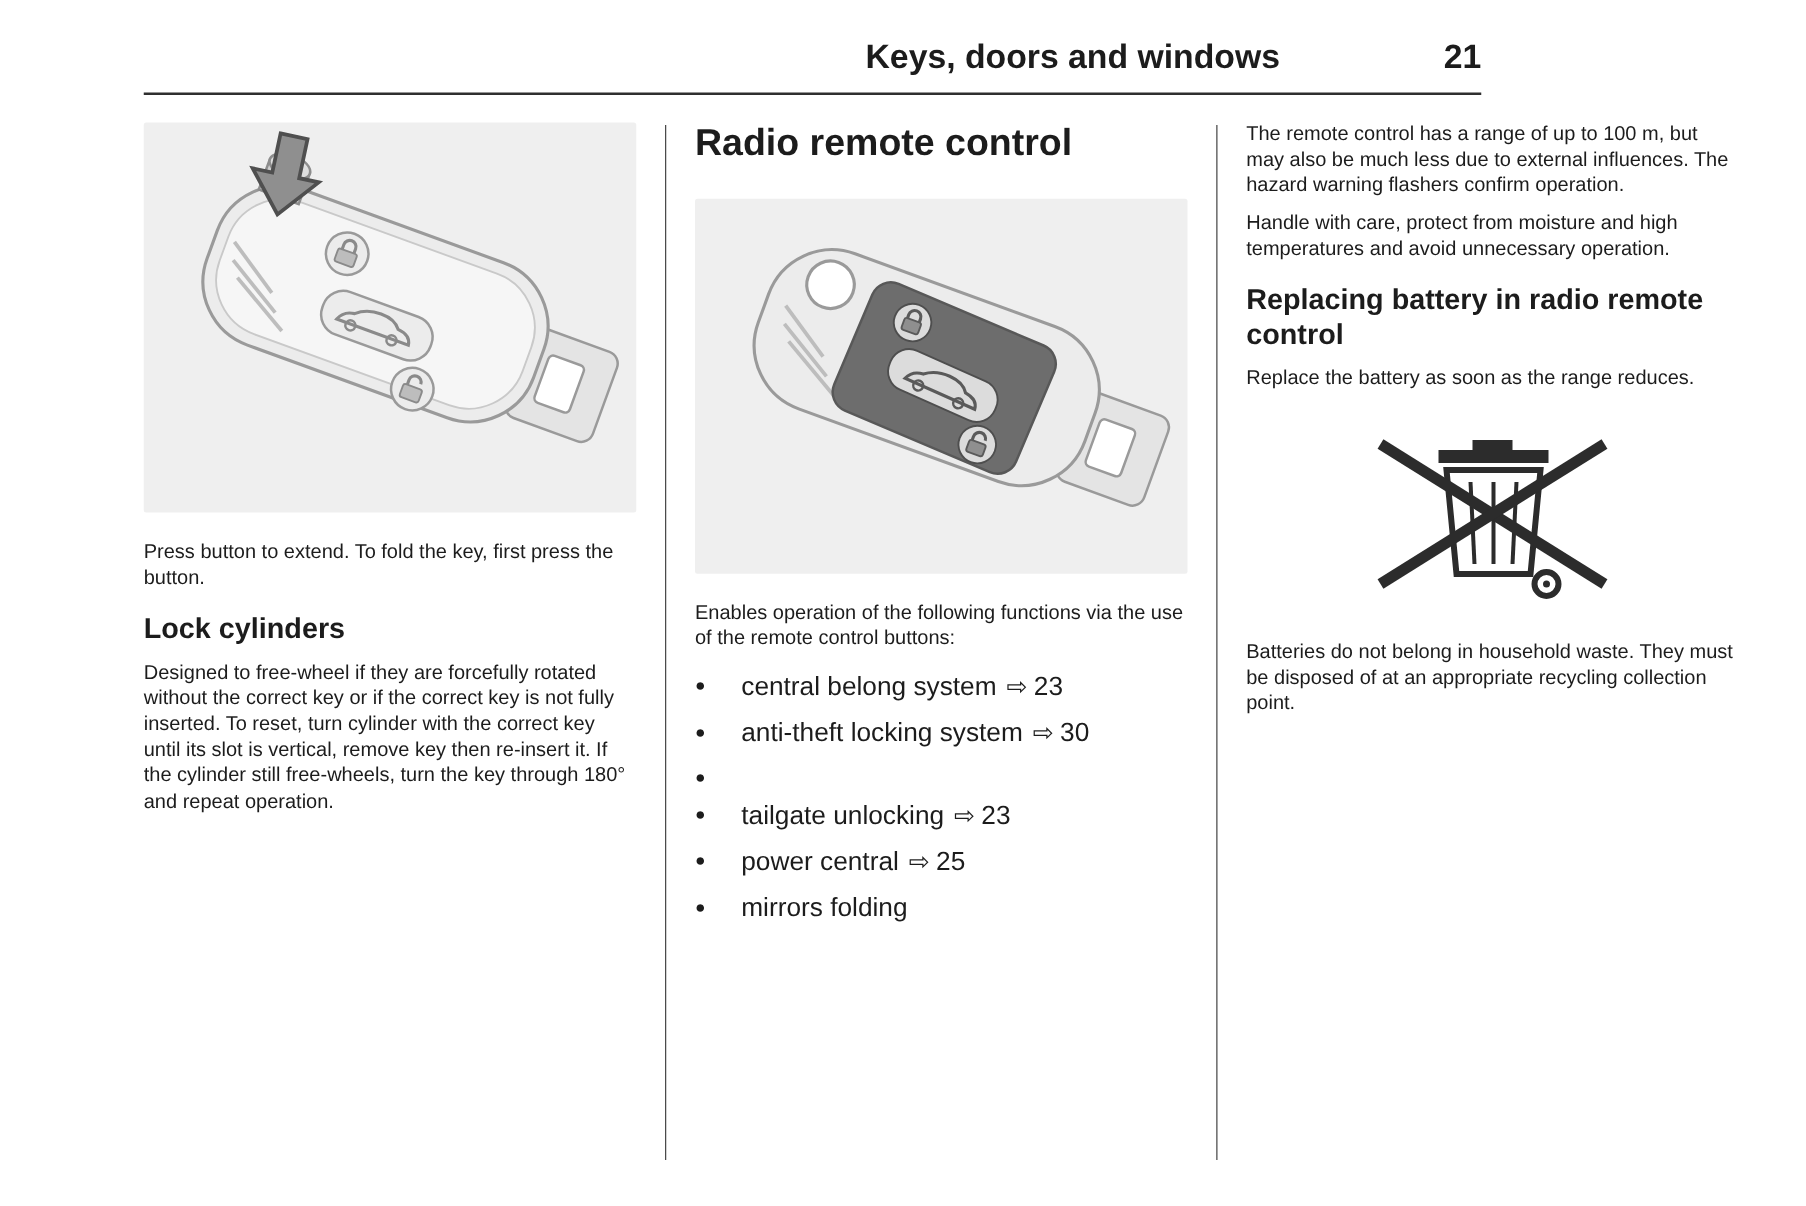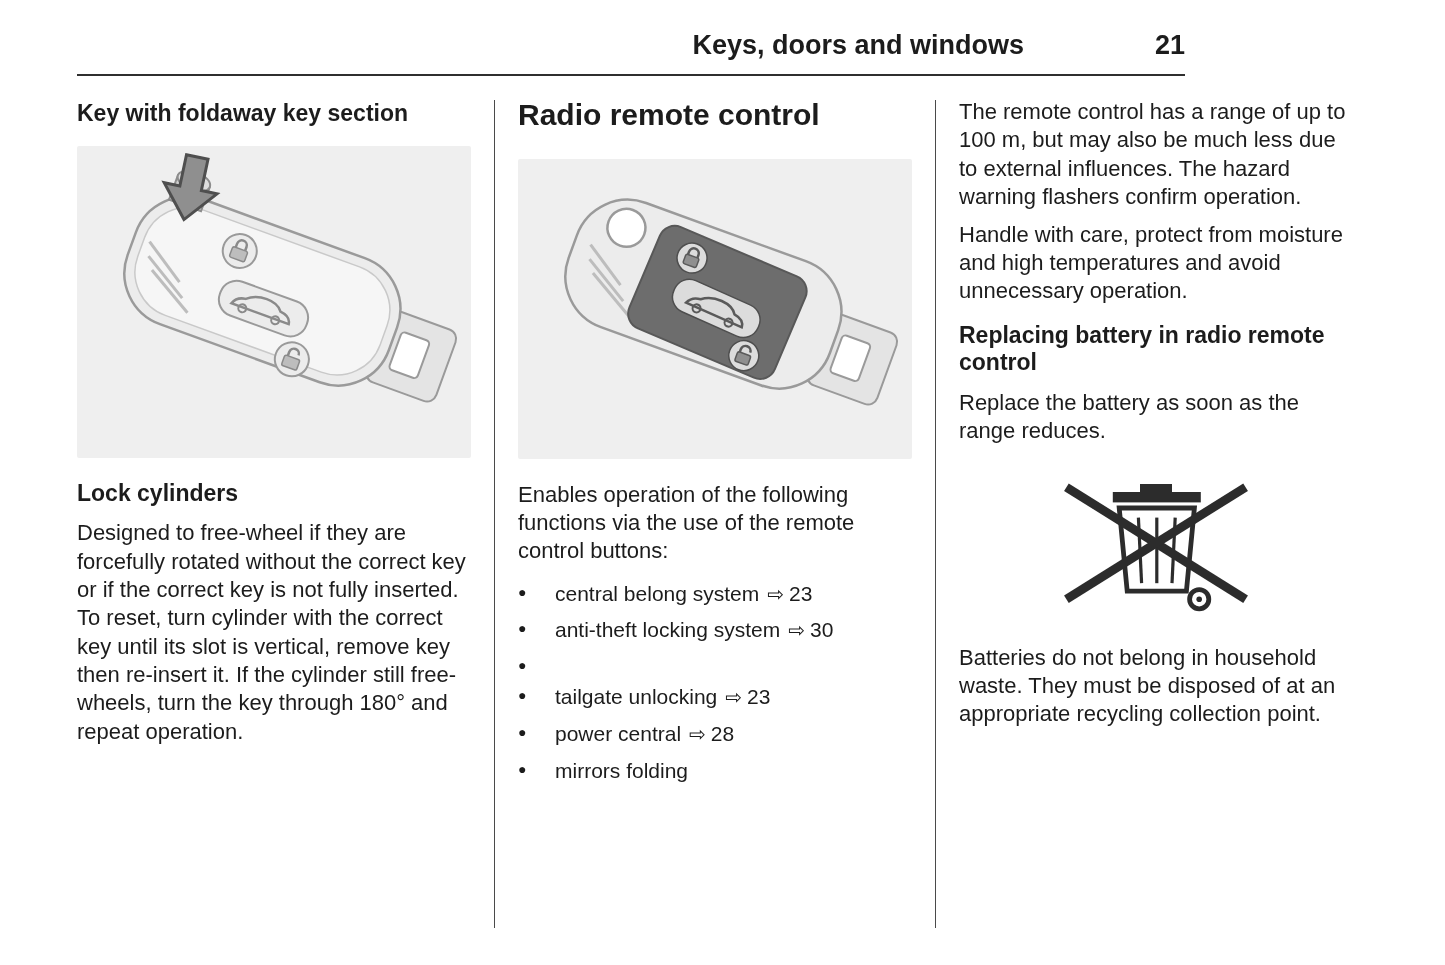--- a/index.html
+++ b/index.html
@@ -3,40 +3,40 @@
 <meta charset="utf-8">
 <style>
   * { margin:0; padding:0; box-sizing:border-box; }
   html, body { background:#ffffff; }
   body {
     width:1445px; height:965px; overflow:hidden;
     font-family:"Liberation Sans", sans-serif;
     color:#1c1c1c;
     -webkit-font-smoothing:antialiased;
   }
-  .page { padding:30px 55px 0 77px; width:1240px; }
+  .page { padding:30px 55px 0 115px; width:1240px; }
 
   
   .header {
     display:flex; justify-content:flex-end; align-items:baseline; gap:95px;
     border-bottom:2px solid #2f2f2f; padding-bottom:13px;
   }
   .header .chapter { font-size:27px; font-weight:bold; }
   .header .pnum   { font-size:27px; font-weight:bold;margin-left:36px; }
 
   
   .columns { display:flex; margin-top:22px; align-items:flex-start; }
   .col { width:394px; flex:0 0 394px; }
   .vsep { width:1px; flex:0 0 1px; background:#4a4a4a; height:828px; margin:2px 23px 0 23px; }
 
   h2.subhead { font-size:23px; font-weight:bold; margin:2px 0 18px 0; line-height:1.2; }
   h2.mainhead { font-size:30px; font-weight:bold; margin:0 0 26px 0; line-height:1.15; }
   h3.subhead  { font-size:23px; font-weight:bold; margin:16px 0 12px 0; line-height:1.2; }
 
-  p.body { font-size:22px; line-height:1.29; margin-bottom:9px; }
+  p.body { font-size:16px; line-height:1.29; margin-bottom:9px; }
 
   figure.illus {
     width:394px; background:#efefef; border-radius:2px;
     display:flex; align-items:center; justify-content:center;
     margin-bottom:22px;
   }
   figure.illus.key1 { height:312px; }
   figure.illus.key2 { height:300px; margin-top:4px; }
   figure.bin { width:394px; height:168px; display:flex; justify-content:center; align-items:center; margin:14px 0 16px 0; }
 
@@ -53,21 +53,20 @@
 <div class="page">
 
   <div class="header">
     <span class="chapter">Keys, doors and windows</span>
     <span class="pnum">21</span>
   </div>
 
   <div class="columns">
 
     <section class="col">
-      <h2 class="subhead">Key with foldaway key section</h2>
 
       <figure class="illus key1">
         <svg width="394" height="312" viewBox="0 0 394 312">
           <g transform="rotate(20 197 160)">
 
             <rect x="306" y="122" width="74" height="76" rx="10" fill="#e4e4e4" stroke="#9a9a9a" stroke-width="2"></rect>
             <rect x="326" y="140" width="30" height="40" rx="4" fill="#ffffff" stroke="#9a9a9a" stroke-width="2"></rect>
 
             <rect x="42" y="84" width="278" height="132" rx="54" fill="#ececec" stroke="#9a9a9a" stroke-width="2.5"></rect>
             <rect x="52" y="94" width="258" height="112" rx="46" fill="#f6f6f6" stroke="#c9c9c9" stroke-width="1.5"></rect>
@@ -98,20 +97,21 @@
               <rect x="224" y="202" width="16" height="11" rx="2" fill="#bdbdbd" stroke="#8a8a8a" stroke-width="1.5"></rect>
             </g>
           </g>
 
           <g transform="rotate(12 112 45)">
             <polygon points="102,10 124,10 124,42 140,42 113,74 86,42 102,42" fill="#8f8f8f" stroke="#4f4f4f" stroke-width="3"></polygon>
           </g>
         </svg>
       </figure>
 
+      <p class="body">Press button to extend. To fold the key, first press the button.</p>
 
       <h3 class="subhead">Lock cylinders</h3>
       <p class="body">Designed to free-wheel if they are forcefully rotated without the correct key or if the correct key is not fully inserted. To reset, turn cylinder with the correct key until its slot is vertical, remove key then re-insert it. If the cylinder still free-wheels, turn the key through 180° and repeat operation.</p>
     </section>
 
     <div class="vsep"></div>
 
     <section class="col">
       <h2 class="mainhead">Radio remote control</h2>
 
@@ -165,21 +165,21 @@
         </li>
         <li>
           <span class="bullet">●</span>
         </li>
         <li>
           <span class="bullet">●</span>
           <span><span>tailgate unlocking</span><span class="ref"><span class="arrow">⇨</span><span class="pg">23</span></span></span>
         </li>
         <li>
           <span class="bullet">●</span>
-          <span><span>power central</span><span class="ref"><span class="arrow">⇨</span><span class="pg">28</span></span></span>
+          <span><span>power central</span><span class="ref"><span class="arrow">⇨</span><span class="pg">25</span></span></span>
         </li>
         <li>
           <span class="bullet">●</span>
           <span><span>mirrors folding</span><span class="ref"><span class="arrow"></span><span class="pg"></span></span></span>
         </li>
       </ul>
     </section>
 
     <div class="vsep"></div>
 

